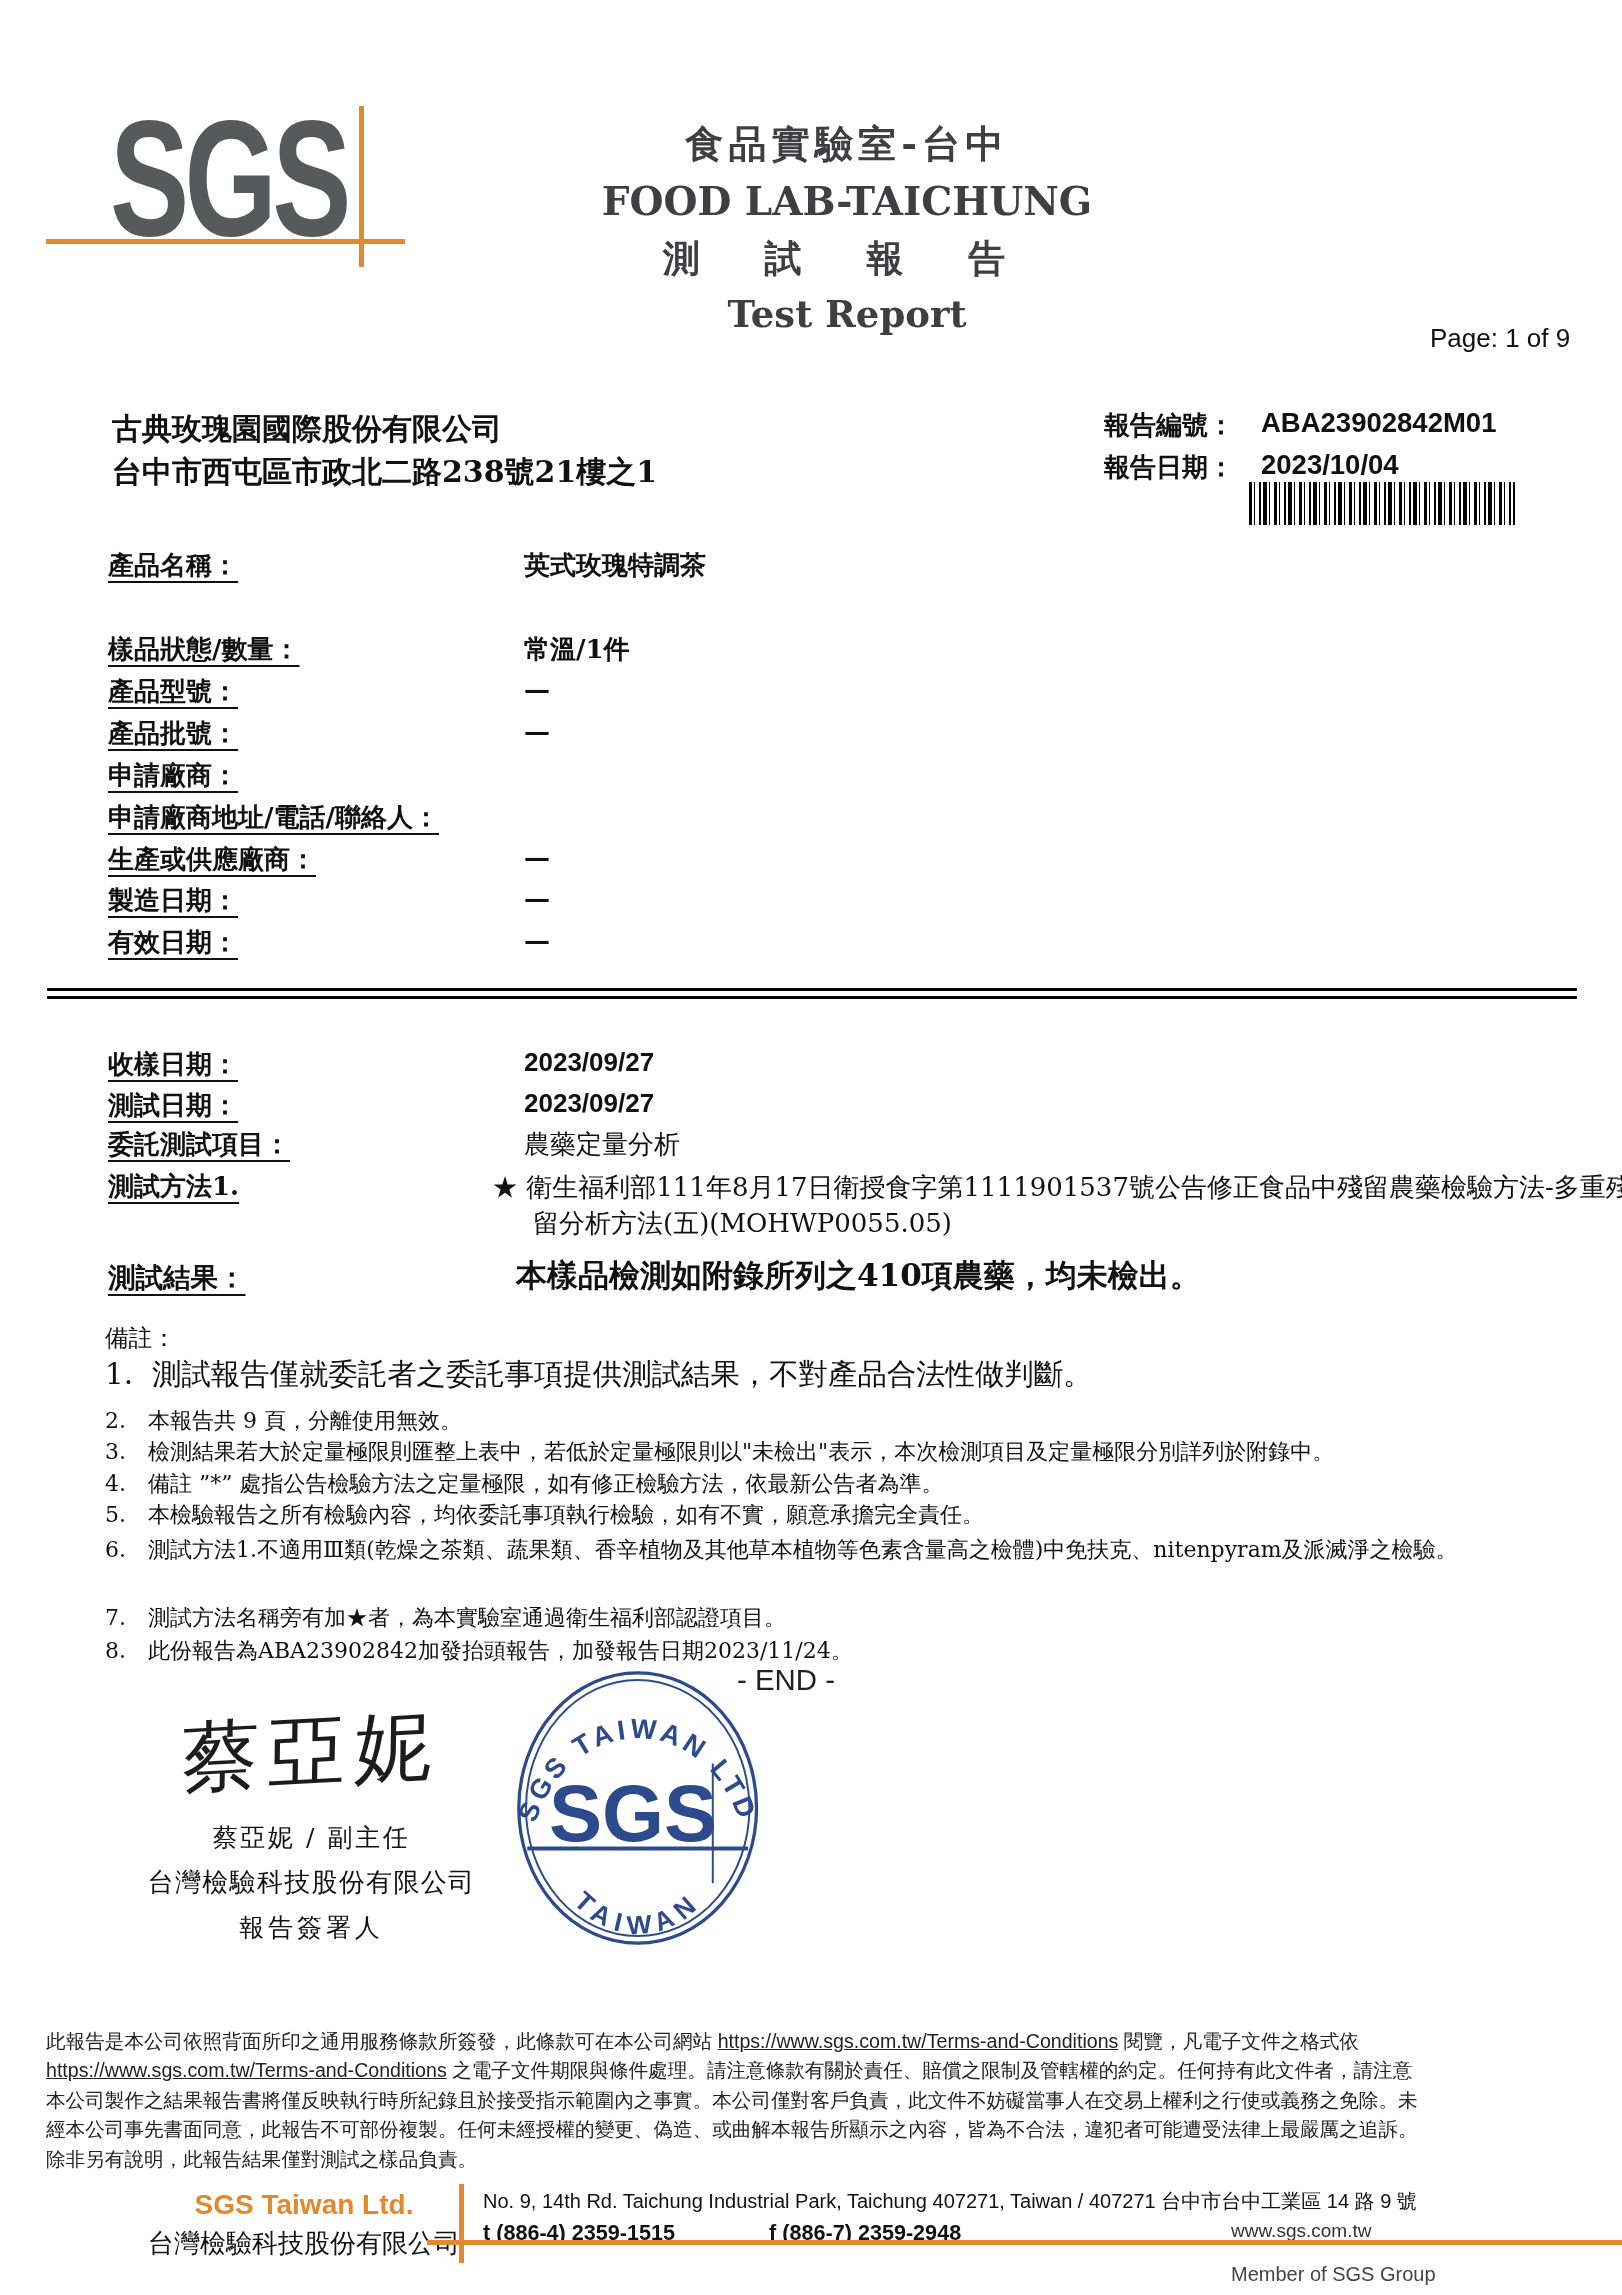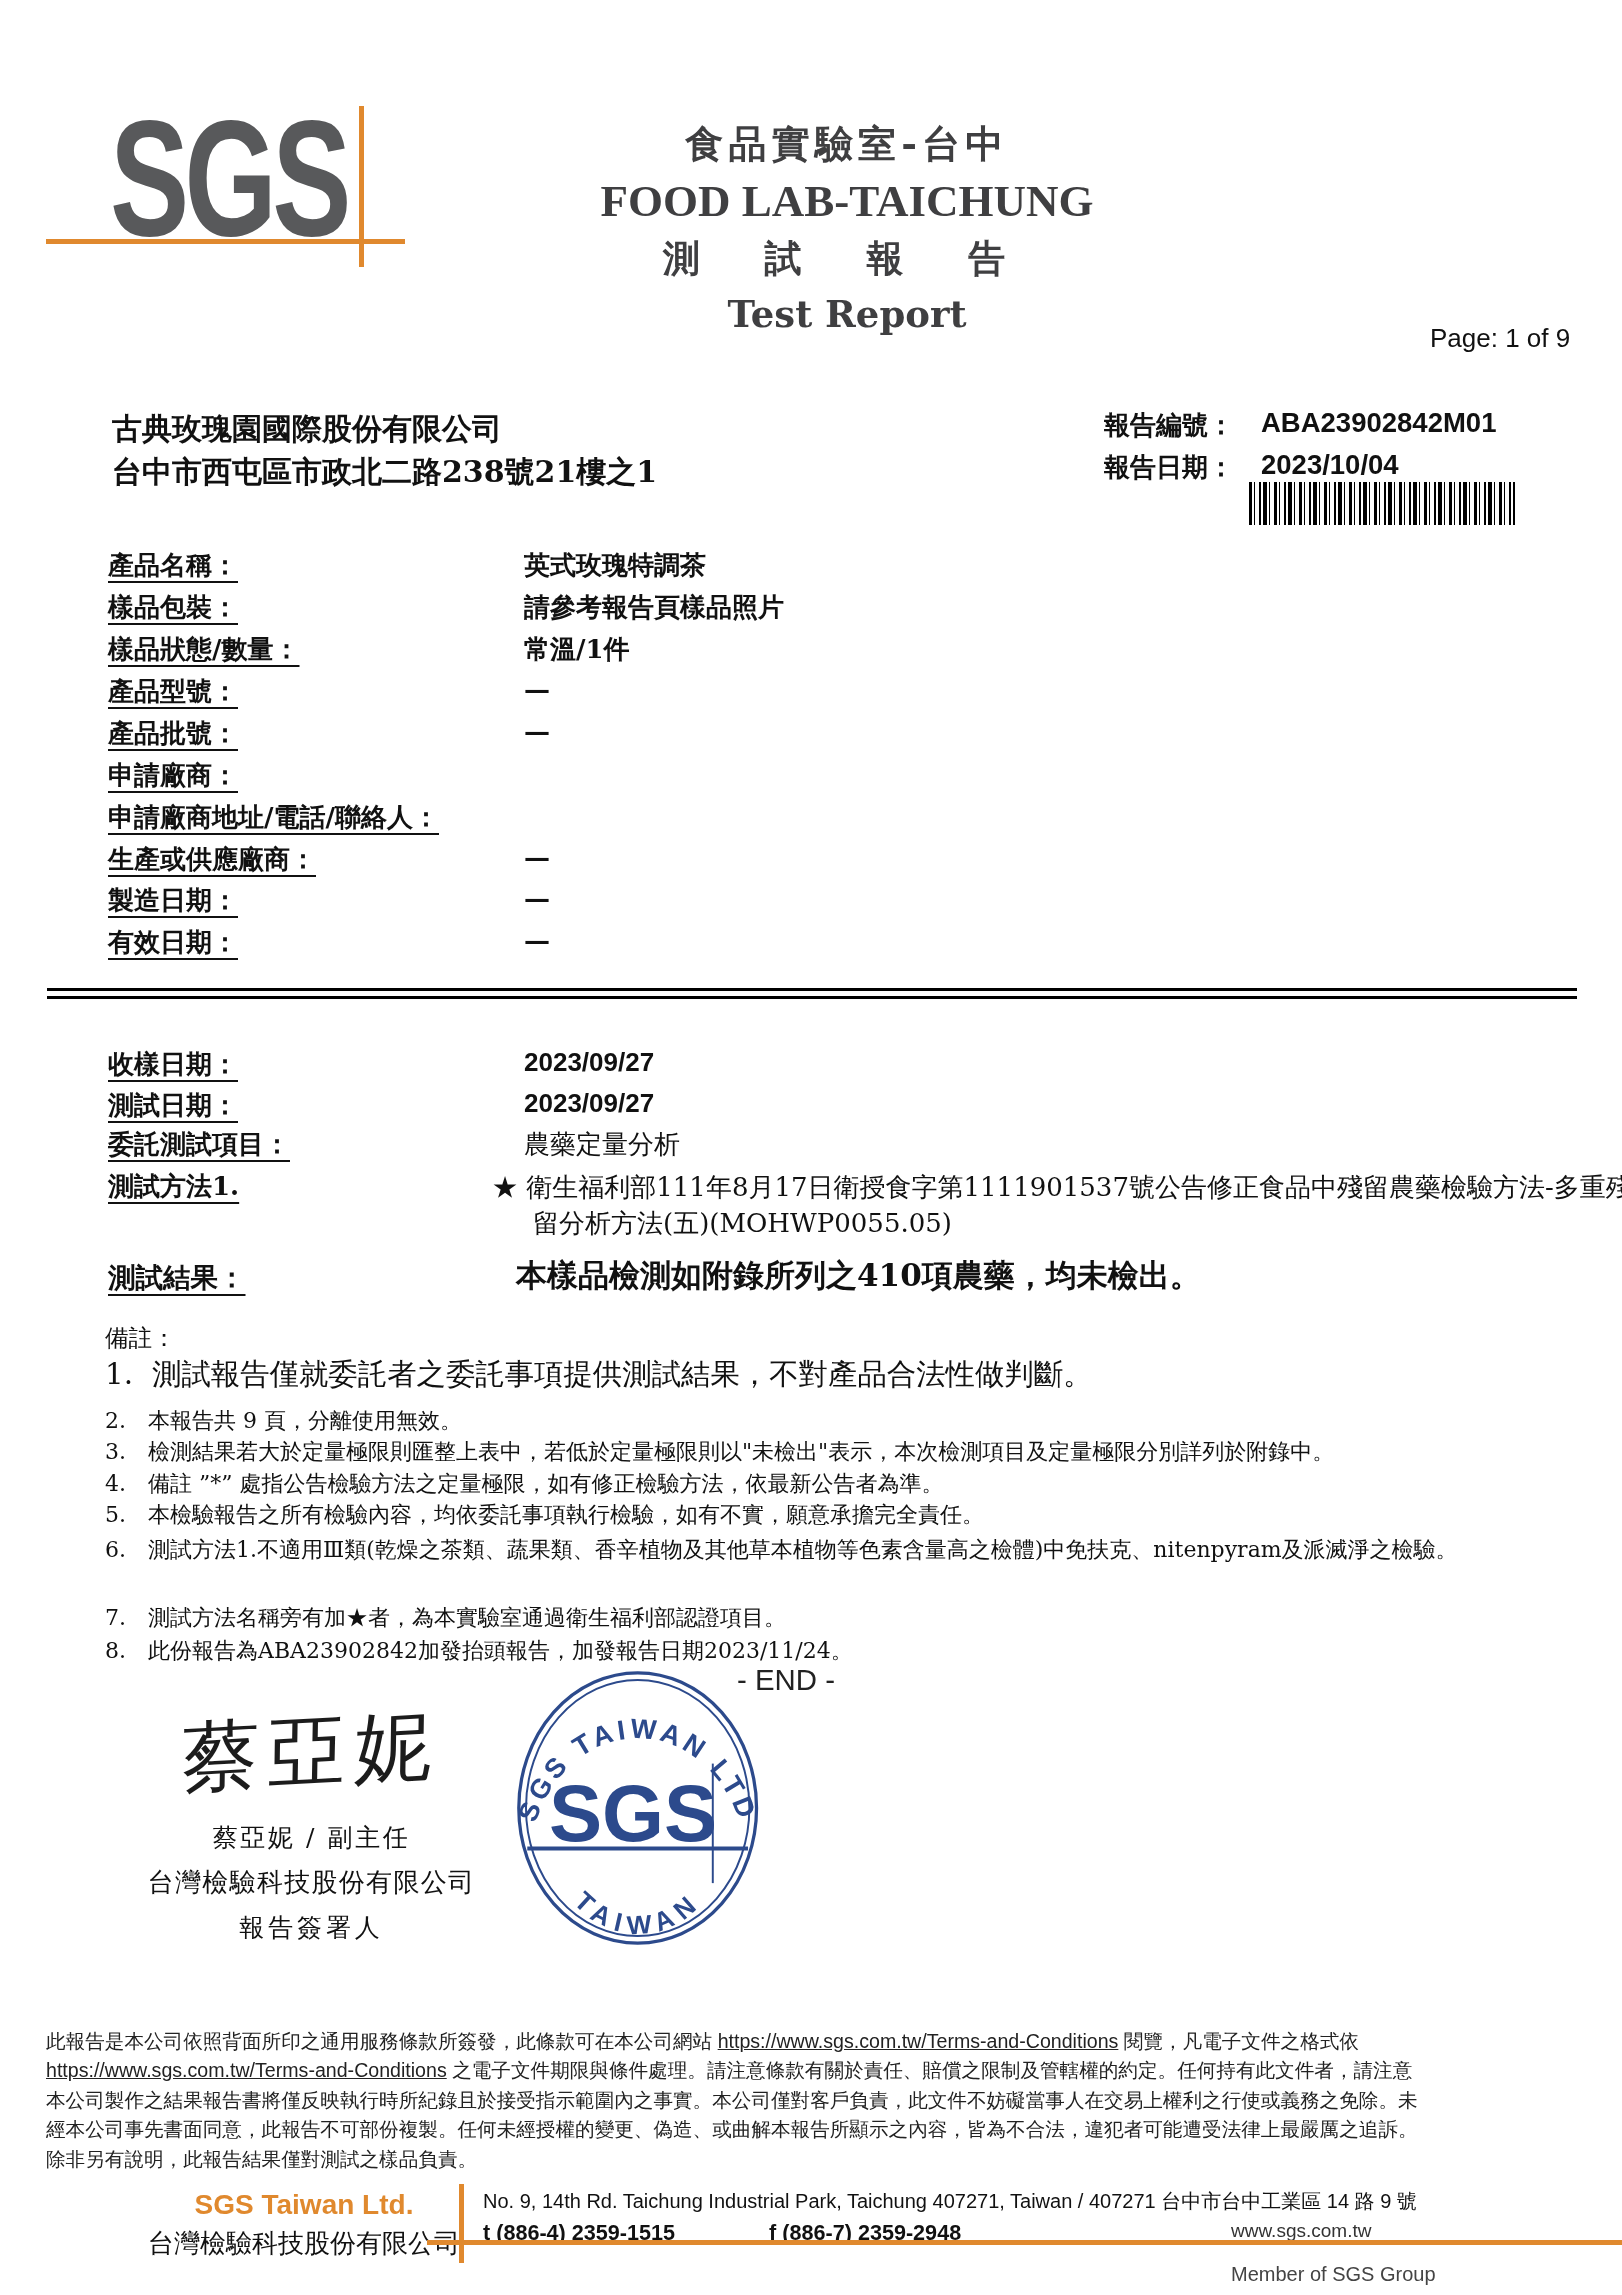--- a/index.html
+++ b/index.html
@@ -6,21 +6,21 @@
   .page{position:relative;width:1623px;height:2295px;background:#ffffff;overflow:hidden;
         font-family:"DejaVu Serif", serif;color:#111;}
   
   .logo-letters{position:absolute;left:110px;top:110px;width:262px;height:137px;
     font-family:"Liberation Sans",sans-serif;font-weight:bold;font-size:165px;line-height:137px;
     color:#58595b;letter-spacing:-6.5px;transform:scale(0.72,1);transform-origin:left bottom;}
   .logo-vline{position:absolute;left:359px;top:106px;width:5.2px;height:161px;background:#e0892e;}
   .logo-hline{position:absolute;left:46px;top:239px;width:359px;height:5.2px;background:#e0892e;}
   .title-block{position:absolute;left:484px;top:116px;width:726px;text-align:center;color:#3f3f41;}
   .title-zh1{font-size:38px;font-weight:bold;letter-spacing:5.2px;line-height:56px;}
-  .title-en1{font-size:45px;font-weight:bold;line-height:58px;font-family:Liberation Serif, serif;}
+  .title-en1{font-size:39px;font-weight:bold;line-height:58px;}
   .title-zh2{font-size:37px;font-weight:bold;letter-spacing:26px;line-height:56px;}
   .title-en2{font-size:37px;font-weight:bold;line-height:56px;}
   .page-indicator{position:absolute;left:1430px;top:323px;font-family:"Liberation Sans",sans-serif;
     font-size:26px;color:#111;}
   
   .company-block{position:absolute;left:112px;top:407px;font-weight:bold;font-size:30px;line-height:43px;}
   .meta-label{position:absolute;left:1104px;font-weight:bold;font-size:26px;}
   .meta-value{position:absolute;left:1261px;font-family:"Liberation Sans",sans-serif;font-weight:bold;font-size:27.5px;}
   .barcode{position:absolute;left:1249px;top:482px;width:266px;height:43px;
     background:repeating-linear-gradient(90deg,#000 0 2.6px,#fff 2.6px 4.6px,#000 4.6px 5.9px,#fff 5.9px 9.8px,
@@ -100,24 +100,20 @@
   <div class="meta-label" style="top:408px;">報告編號：</div>
   <div class="meta-value" style="top:407px;">ABA23902842M01</div>
   <div class="meta-label" style="top:450px;">報告日期：</div>
   <div class="meta-value" style="top:449px;">2023/10/04</div>
   <div class="barcode"></div>
 
   <div class="srow" style="top:548px">
       <span class="lbl">產品名稱：</span>
       <span class="val">英式玫瑰特調茶</span>
     </div>
-  <div class="srow" style="top:590px">
-      <span class="lbl">樣品包裝：</span>
-      <span class="val">請參考報告頁樣品照片</span>
-    </div>
   <div class="srow" style="top:632px">
       <span class="lbl">樣品狀態/數量：</span>
       <span class="val">常溫/1件</span>
     </div>
   <div class="srow" style="top:674px">
       <span class="lbl">產品型號：</span>
       <span class="val">—</span>
     </div>
   <div class="srow" style="top:716px">
       <span class="lbl">產品批號：</span>

